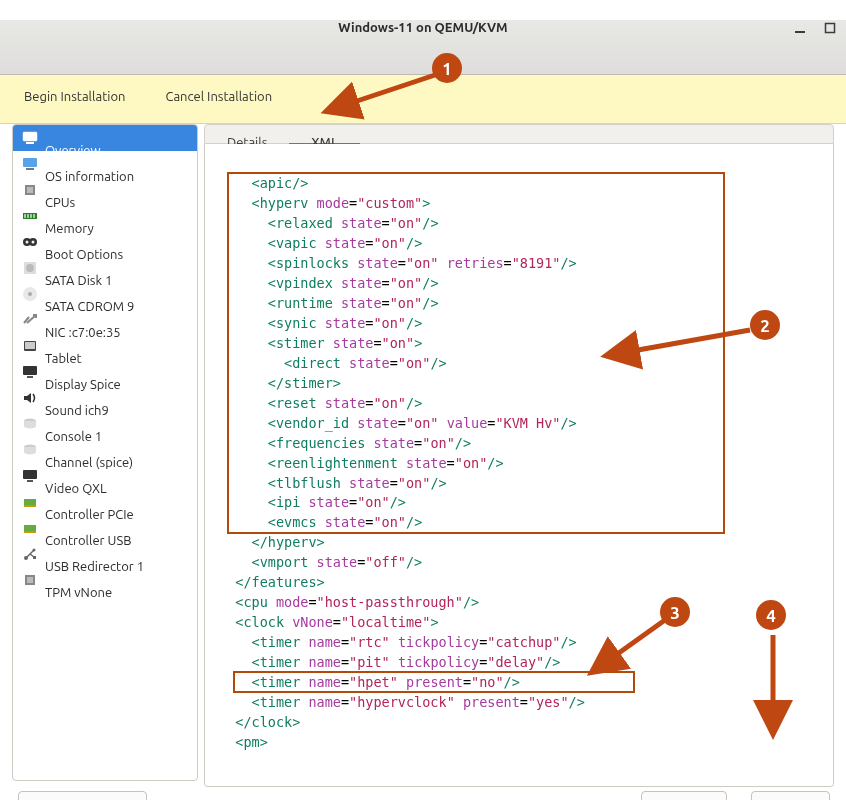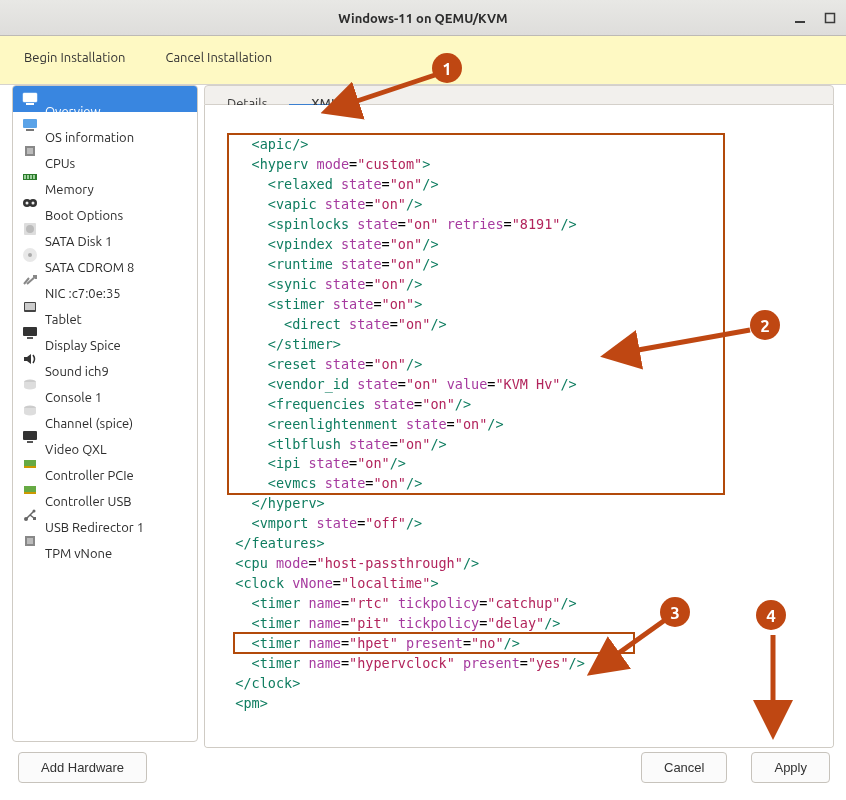--- a/index.html
+++ b/index.html
@@ -9,26 +9,26 @@
     font-size: 13px;
     background: #fff;
     width: 846px;
     height: 800px;
     overflow: hidden;
     position: relative;
   }
 
   
   .titlebar {
-    height: 36px;
+    height: 55px;
     background: linear-gradient(#e8e8e5, #dedddb);
     border-bottom: 1px solid #bdbab5;
     display: flex;
-    align-items: center;
     position: relative;
+    margin-top: 20px;
   }
   .titlebar .title {
     flex: 1;
     text-align: center;
     font-weight: bold;
     font-size: 13px;
     color: #2c2c2c;
   }
   .titlebar .ctrls {
     position: absolute;
@@ -246,21 +246,21 @@
           </span>
         <span class="lbl">SATA Disk 1</span>
       </div>
       <div class="sideitem">
         <span class="icn">
             <svg viewBox="0 0 18 18">
               <circle cx="9" cy="9" r="7" fill="#e8e8e8"></circle>
               <circle cx="9" cy="9" r="2" fill="#aaa"></circle>
             </svg>
           </span>
-        <span class="lbl">SATA CDROM 8</span>
+        <span class="lbl">SATA CDROM 9</span>
       </div>
       <div class="sideitem">
         <span class="icn">
             <svg viewBox="0 0 18 18">
               <path d="M3 12 L8 6 M6 12 L15 4" stroke="#888" stroke-width="2" fill="none"></path>
               <path d="M12 4 L15 4 L15 7" stroke="#888" stroke-width="2" fill="none"></path>
             </svg>
           </span>
         <span class="lbl">NIC :c7:0e:35</span>
       </div>

